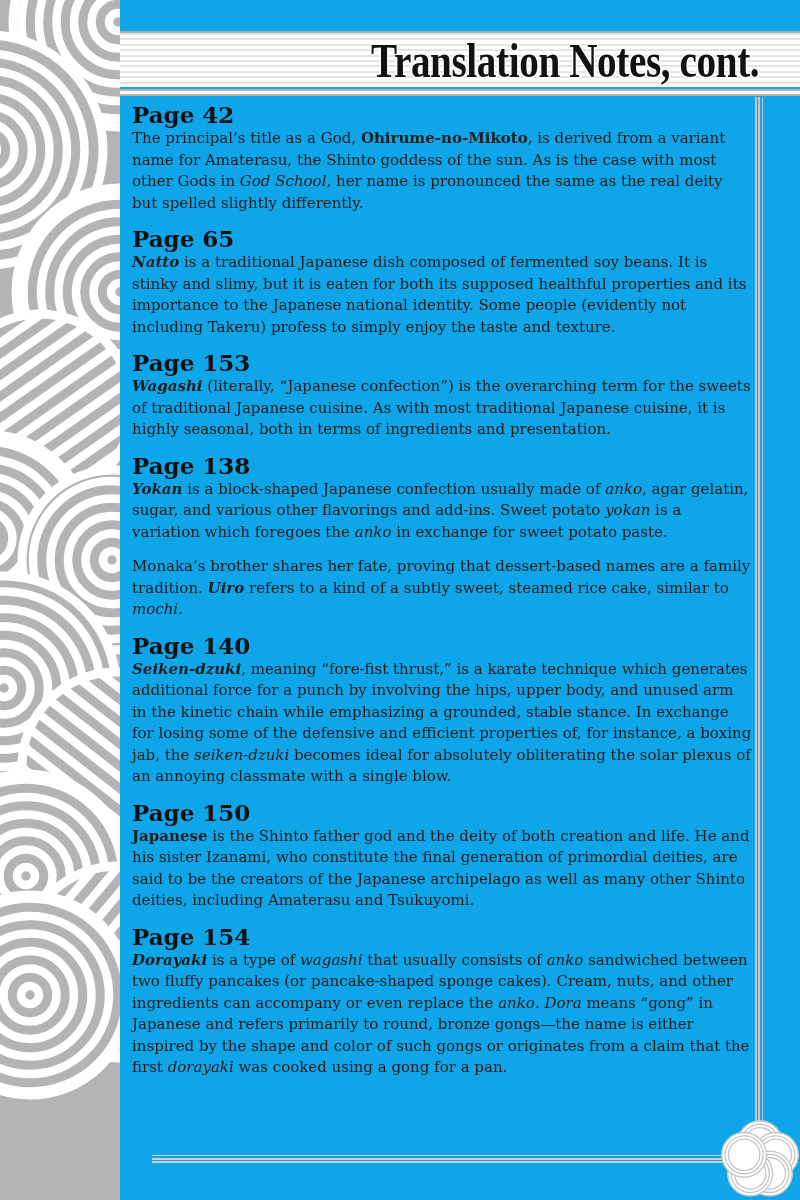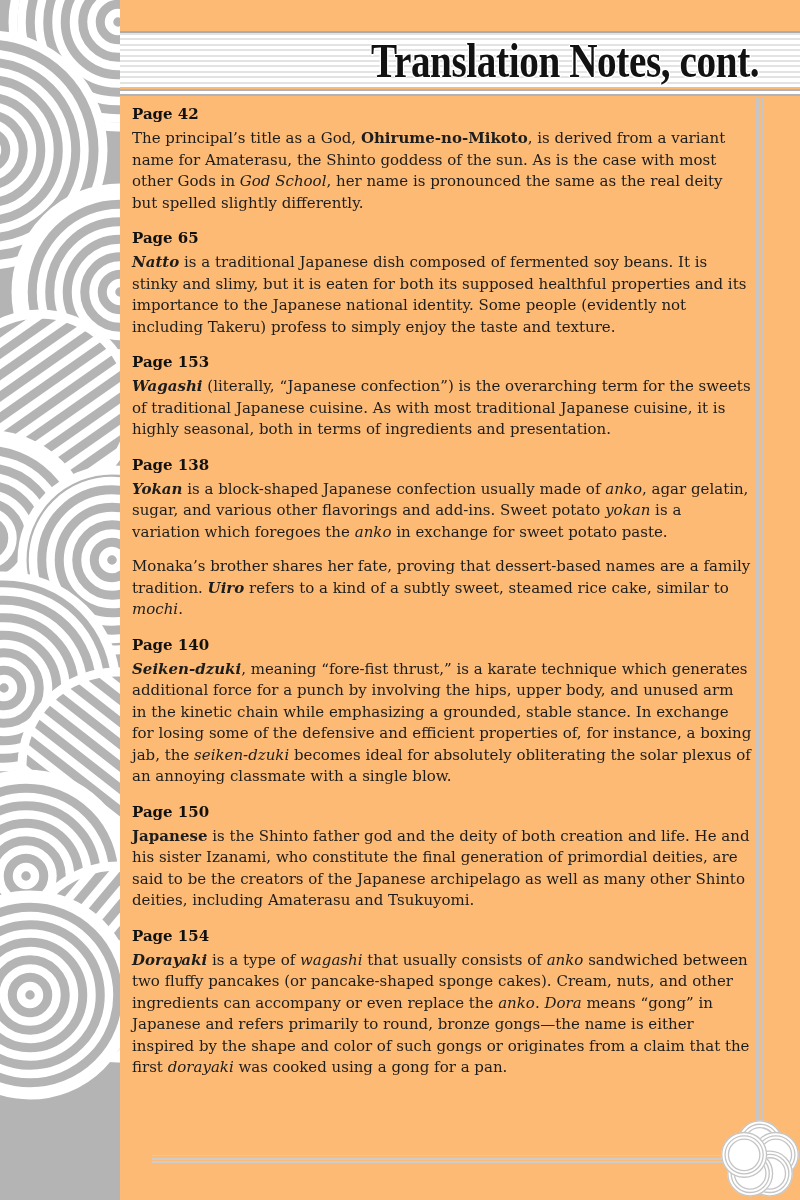--- a/index.html
+++ b/index.html
@@ -1,16 +1,16 @@
 <!DOCTYPE html>
 <html><head>
 <meta charset="utf-8">
 <style>
   html,body{margin:0;padding:0;background:#ffffff;}
-  .page{position:relative;width:800px;height:1200px;overflow:hidden;background:#fdba74;
+  .page{position:relative;width:800px;height:1200px;overflow:hidden;background:#0ea5e9;
         font-family:"DejaVu Serif",serif;color:#1d1d1d;}
   
   .sidebar{position:absolute;left:0;top:0;width:120px;height:1200px;overflow:hidden;}
   .sidebar svg{display:block;}
   
   .masthead{position:absolute;left:120px;right:0;top:31px;height:66px;}
   .stripes{height:54px;border-top:2px solid #ababab;
            background:repeating-linear-gradient(to bottom,#e3e3e3 0 2px,#ffffff 2px 5.4px);}
   .band-edge{height:7px;margin-top:2px;
            background:repeating-linear-gradient(to bottom,#b3b3b3 0 2px,#ffffff 2px 4.6px);}
@@ -20,21 +20,21 @@
          text-shadow:0 2px 0 #fff,0 -2px 0 #fff,1.5px 0 0 #fff,-1.5px 0 0 #fff;}
   
   .vrule{position:absolute;left:755px;top:97px;width:8px;height:1026px;
          background:repeating-linear-gradient(to right,#c6c6c6 0 1.5px,transparent 1.5px 3.3px);}
   
   .hrule{position:absolute;left:152px;top:1155px;width:577px;height:8px;
          background:repeating-linear-gradient(to bottom,#cdcdcd 0 1.5px,transparent 1.5px 3.2px);}
   
   .content{position:absolute;left:132px;top:97px;width:620px;}
   .note h2{font-family:"DejaVu Serif",serif;font-weight:bold;color:#111;
-           font-size:15px;line-height:23px;margin:6px 0 2px;}
+           font-size:23px;line-height:23px;margin:6px 0 2px;}
   .note-para{margin:0 0 13px;font-size:15px;line-height:21.5px;}
   .note-para .b{font-weight:bold;}
   .note-para .i{font-style:italic;}
   
   .knot{position:absolute;left:720px;top:1120px;}
 </style>
 </head>
 <body>
 
 <div class="page">

